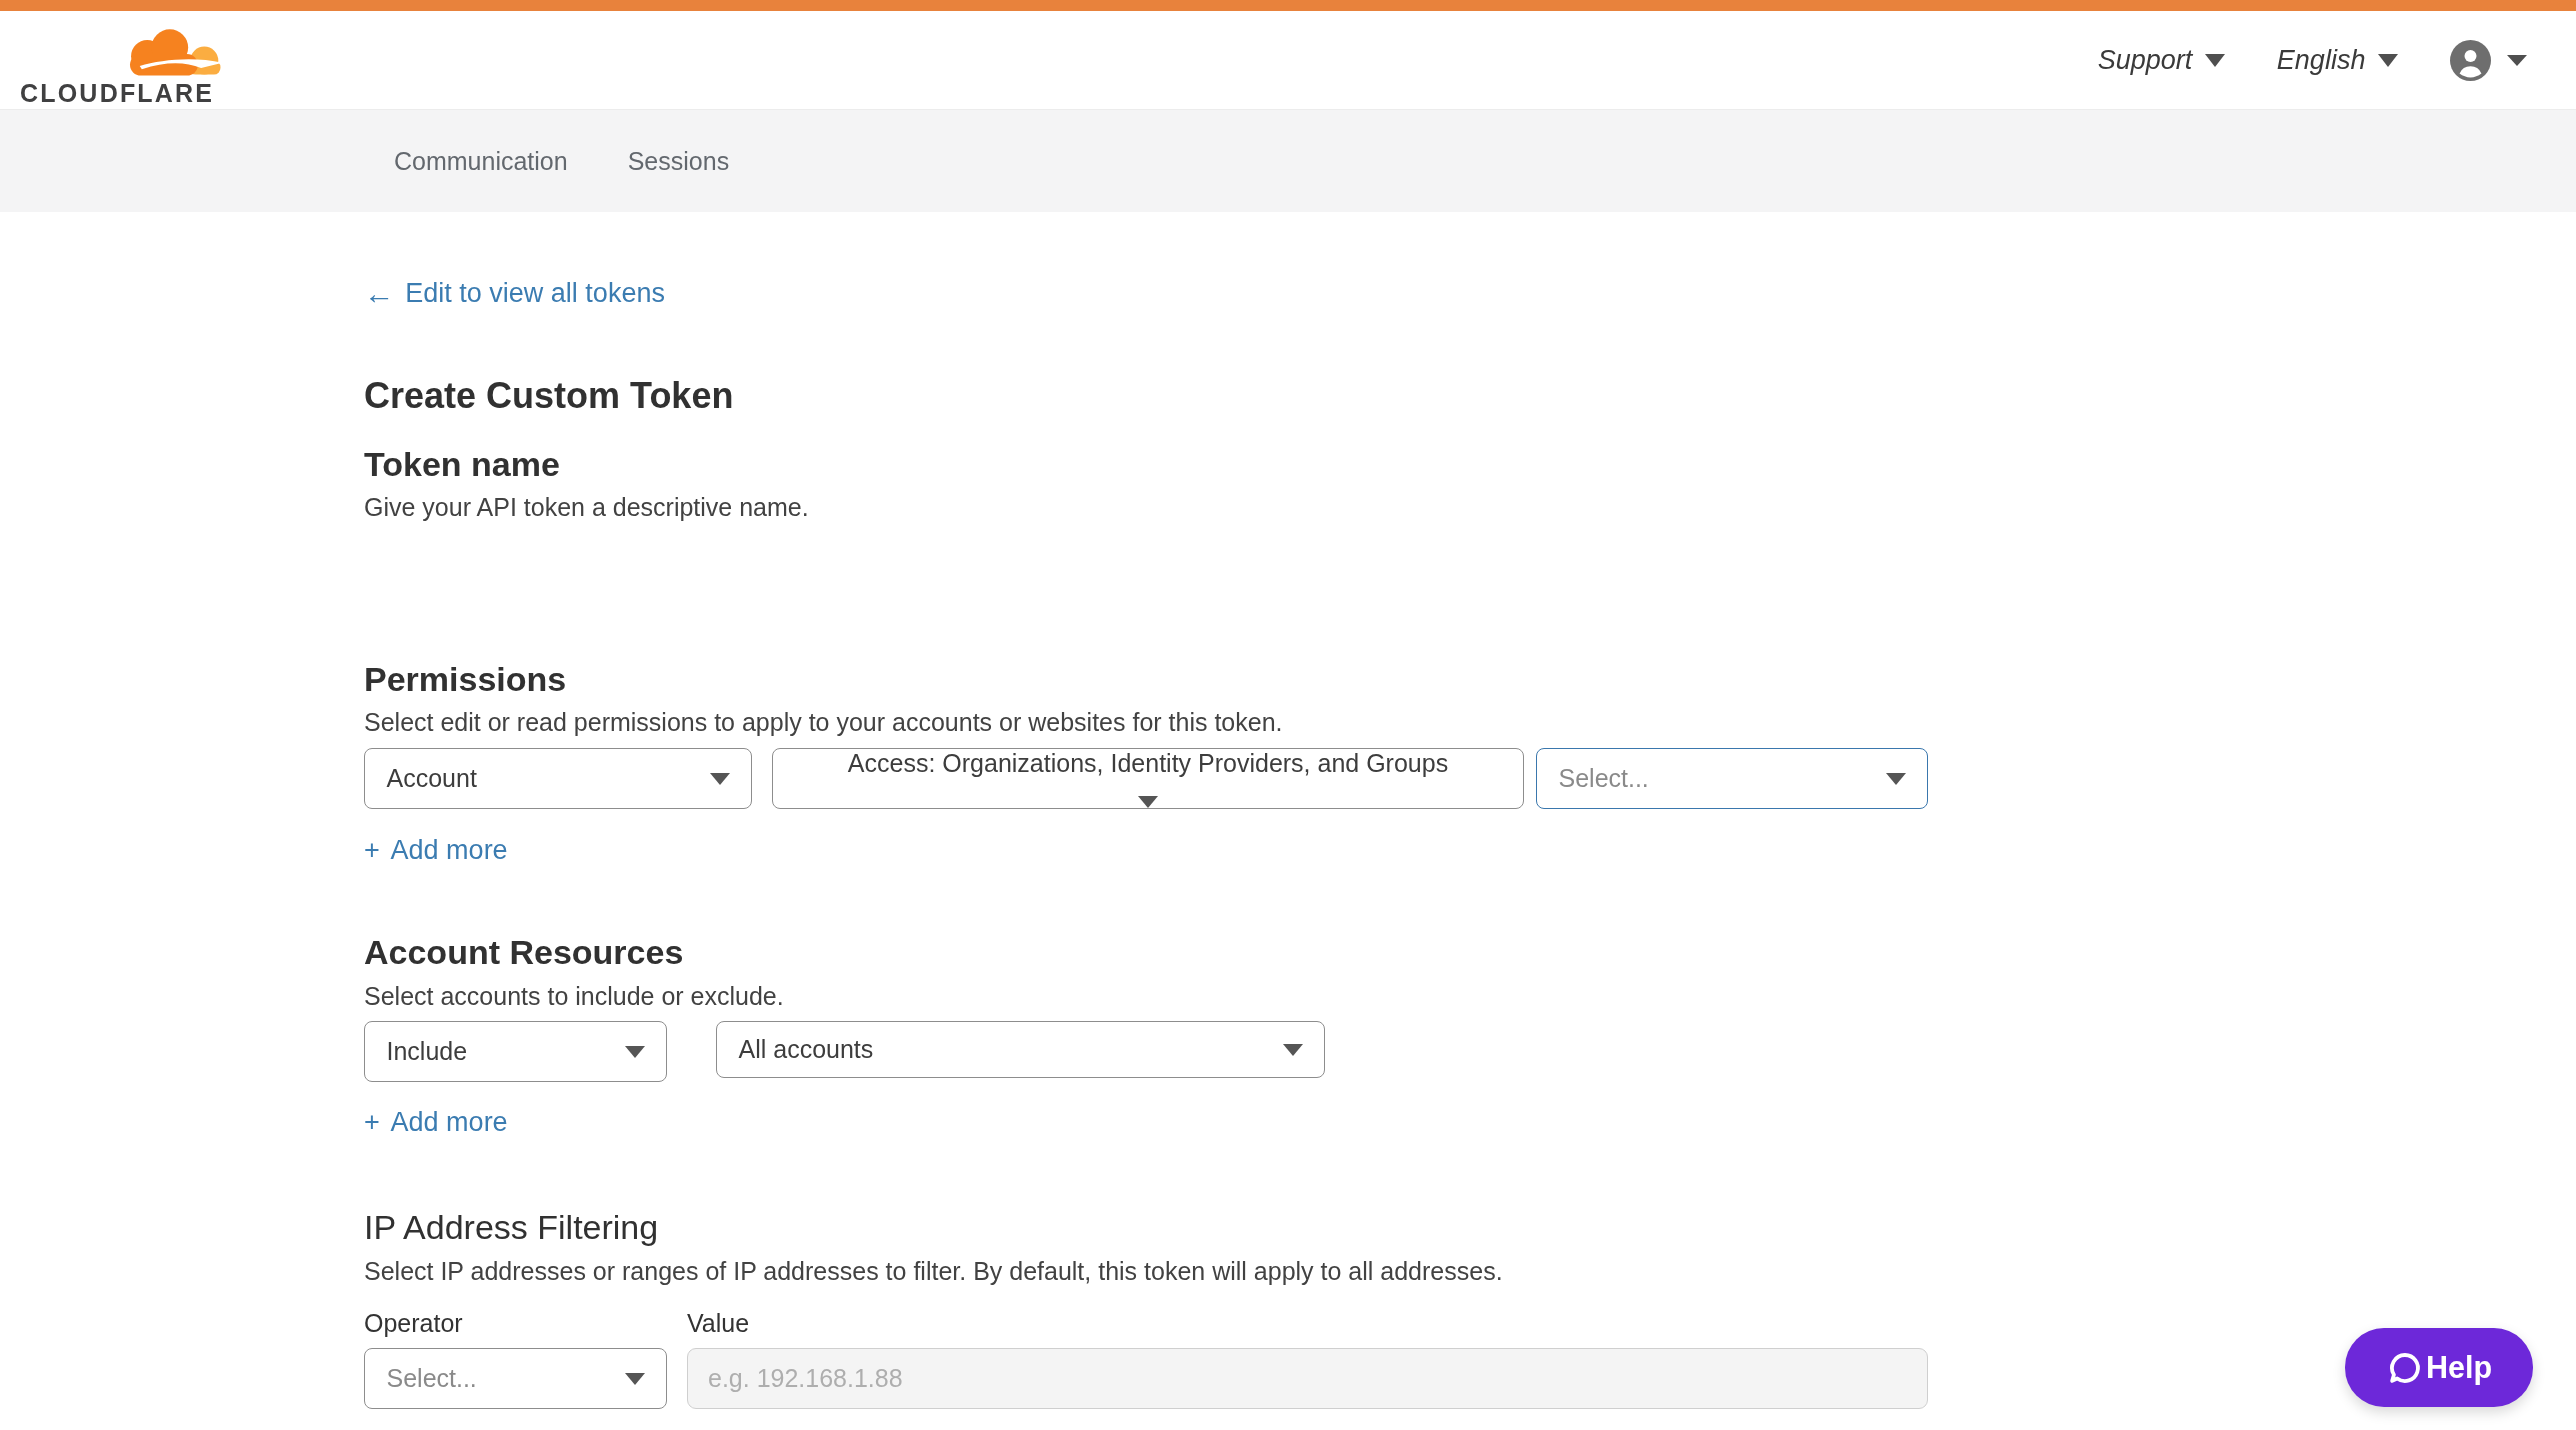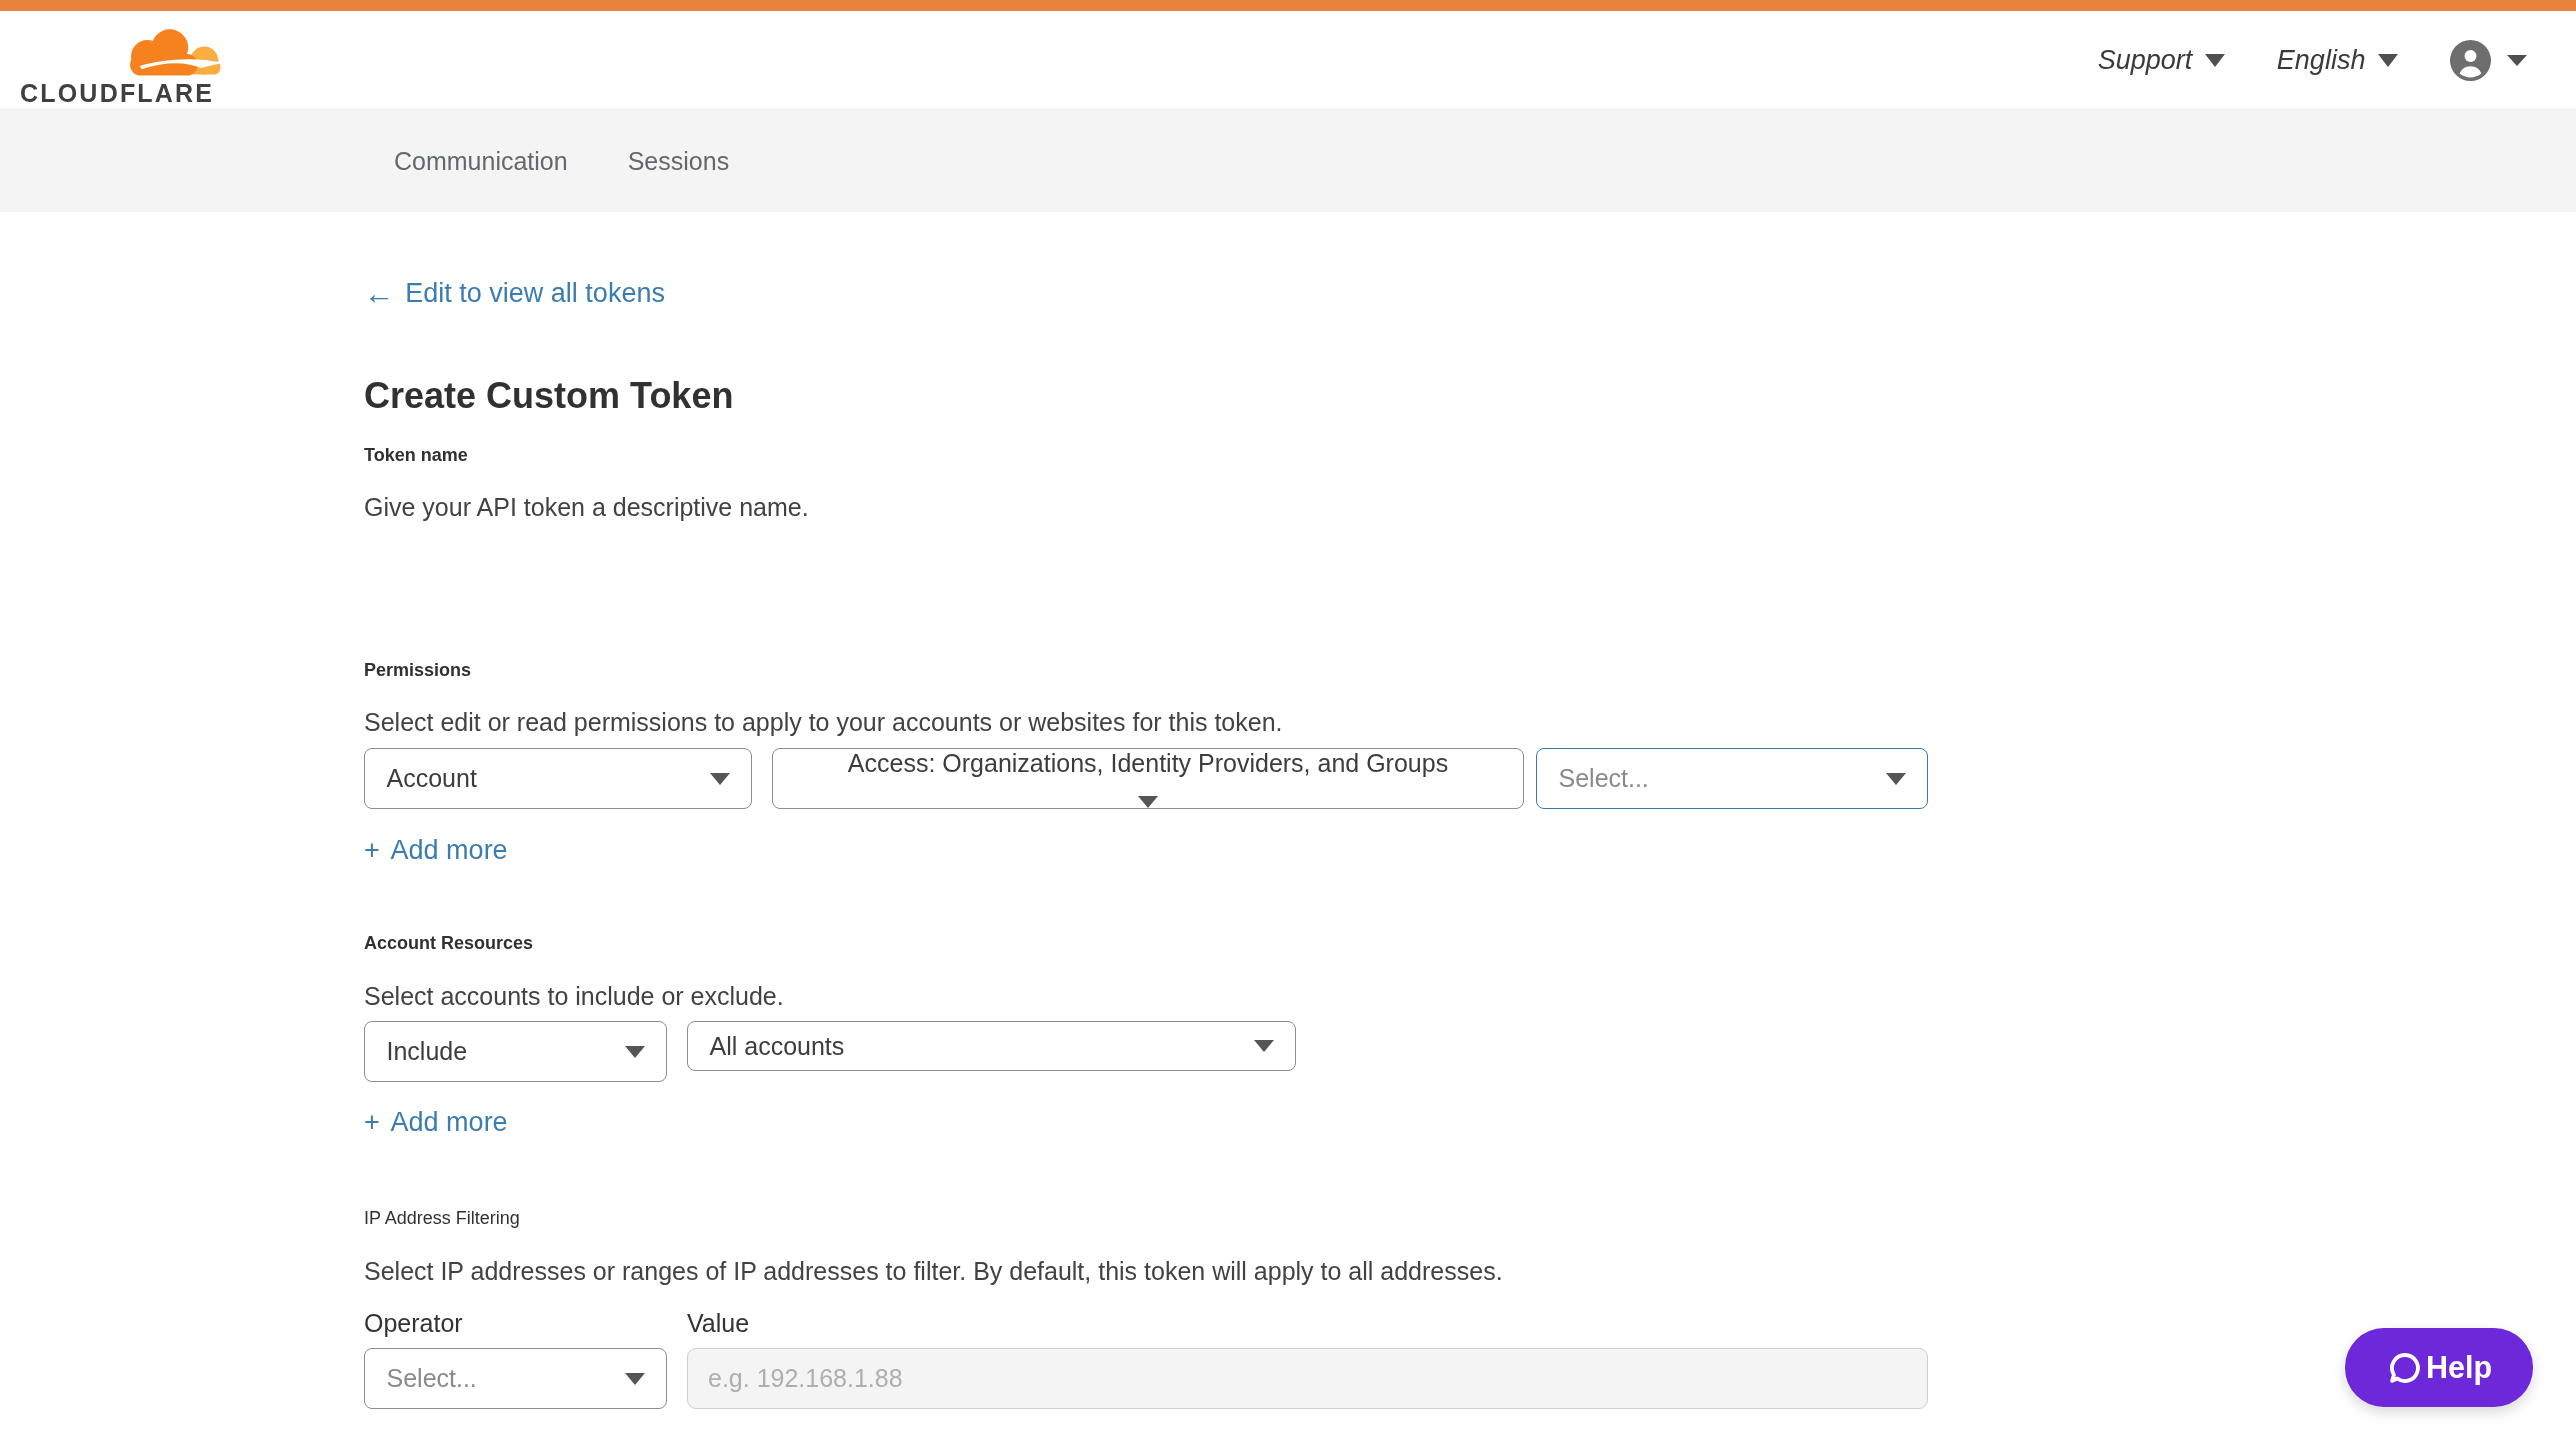--- a/index.html
+++ b/index.html
@@ -21,21 +21,21 @@
   
   .tabbar { position:absolute; left:0; top:110px; width:2576px; height:102px; background:#f4f4f5; display:flex; align-items:stretch; padding-left:364px; }
   .tab { position:relative; display:flex; align-items:center; padding:0 30px; font-size:25px; color:#63686e; cursor:pointer; }
   .tab.active { color:#24272b; }
   .tab.active::after { content:""; position:absolute; left:0; right:0; bottom:0; height:6.3px; background:#3a7cb2; }
 
   
   .abs { position:absolute; }
   .link { color:#3b7cb1; font-size:27px; cursor:pointer; display:flex; align-items:center; gap:10.8px; }
   .h1 { font-size:36px; font-weight:600; color:#313131; }
-  .h2 { font-size:18px; font-weight:600; color:#313131; }
+  .h2 { font-size:34px; font-weight:600; color:#313131; }
   .desc { font-size:25px; color:#424242; }
   .field-label { font-size:25px; color:#333; font-weight:500; }
 
   .text-input { border:1.8px solid #8d8d8d; border-radius:9px; background:#fff; font-size:25px; color:#3d3d3d;
                 padding:0 20px; font-family:"Liberation Sans", sans-serif; outline:none; }
   .text-input.disabled-look { background:#f4f4f4; border-color:#cfcfcf; }
   .text-input::placeholder { color:#aeaeae; }
 
   .select { background:#fff; border:1.8px solid #8d8d8d; border-radius:8px; display:flex; align-items:center;
             justify-content:space-between; padding:0 21.5px; font-size:25px; color:#3d3d3d; cursor:pointer; }
@@ -136,21 +136,21 @@
     <span>Add more</span>
   </div>
 
   <div class="abs h2" style="left:364px; top:933px;">Account Resources</div>
   <div class="abs desc" style="left:364px; top:982px;">Select accounts to include or exclude.</div>
 
   <div class="abs select" style="left:364px; top:1021px; width:303px; height:61px;">
     <span>Include</span>
     <span class="caret"></span>
   </div>
-  <div class="abs select" style="left:687px; top:1021px; width:609px; height:50px;">
+  <div class="abs select" style="left:716px; top:1021px; width:609px; height:57px;">
     <span>All accounts</span>
     <span class="caret"></span>
   </div>
 
   <div class="abs link" style="left:364px; top:1107px;">
     <span>+</span>
     <span>Add more</span>
   </div>
 
   <div class="abs h2" style="left:364px; top:1208px; font-weight:500;">IP Address Filtering</div>

